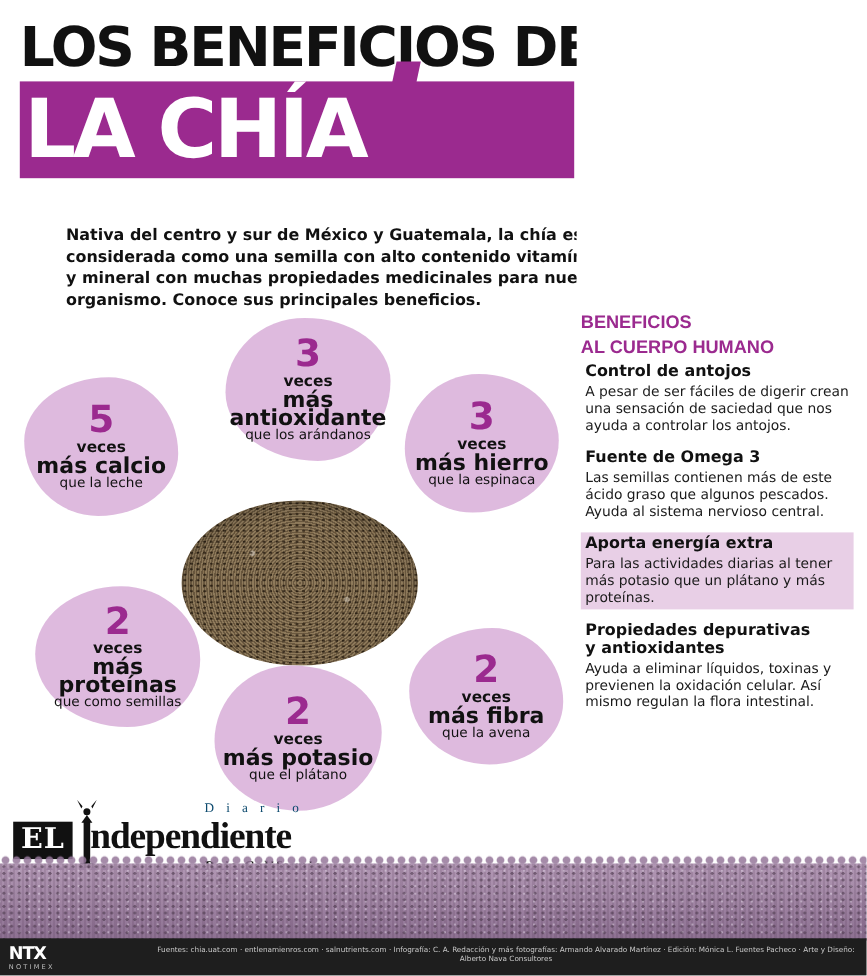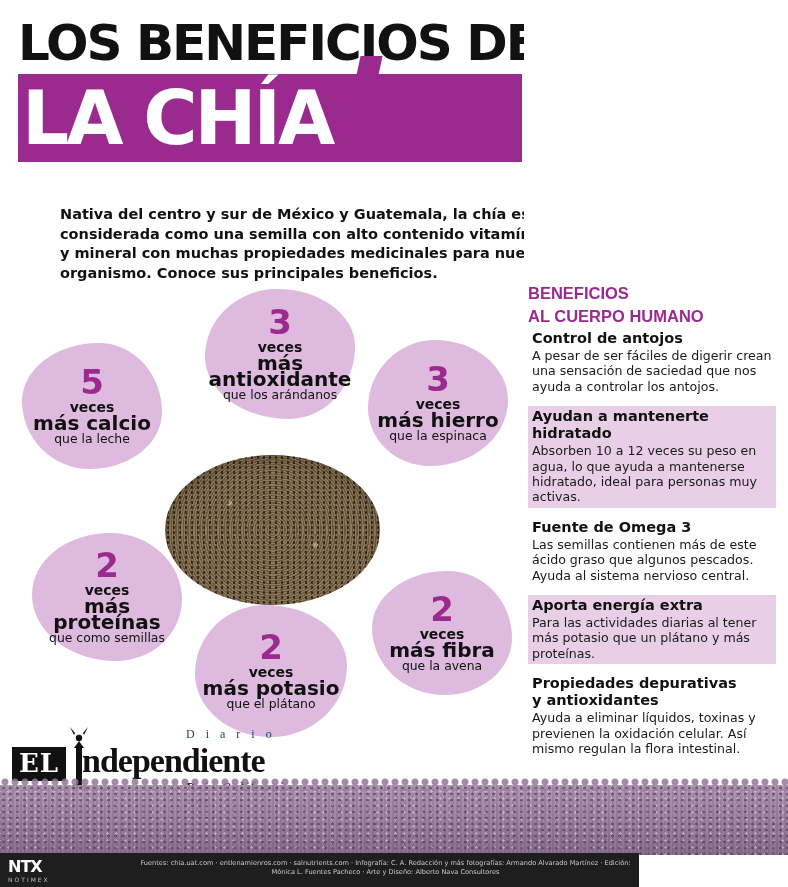--- a/index.html
+++ b/index.html
@@ -232,21 +232,21 @@
     background-position: 0 0, 4px 3px;
   }
   .band-top {
     position:absolute; left:0; top:-8px; width:788px; height:14px;
     background-image: radial-gradient(circle, rgba(150,120,155,.9) 0 3px, transparent 4px);
     background-size: 10px 10px;
   }
 
   
   .footer {
-    position:absolute; left:0; bottom:0; width:639px; height:34px;
+    position:absolute; left:0; bottom:0; width:788px; height:34px;
     background:#1e1e1e; color:#cfcfcf;
   }
   .footer-credits {
     position:absolute; left:138px; top:6px; right:6px;
     font-family:"DejaVu Sans", sans-serif;
     font-size: 6.6px;
     line-height: 9px;
     color:#c9c9c9;
     text-align:center;
   }
@@ -348,25 +348,20 @@
 
   <div class="right-col">
     <div class="right-title">BENEFICIOS
 AL CUERPO HUMANO</div>
 
     <div class="benefit">
       <h3>Control de antojos</h3>
       <p>A pesar de ser fáciles de digerir crean una sensación de saciedad que nos ayuda a controlar los antojos.</p>
     </div>
 
-    <div class="benefit shaded">
-      <h3>Ayudan a mantenerte
-hidratado</h3>
-      <p>Absorben 10 a 12 veces su peso en agua, lo que ayuda a mantenerse hidratado, ideal para personas muy activas.</p>
-    </div>
 
     <div class="benefit">
       <h3>Fuente de Omega 3</h3>
       <p>Las semillas contienen más de este ácido graso que algunos pescados. Ayuda al sistema nervioso central.</p>
     </div>
 
     <div class="benefit shaded">
       <h3>Aporta energía extra</h3>
       <p>Para las actividades diarias al tener más potasio que un plátano y más proteínas.</p>
     </div>

